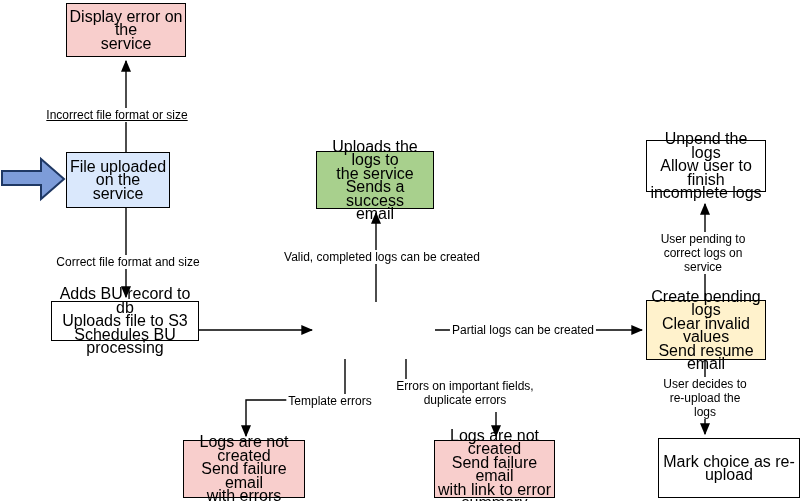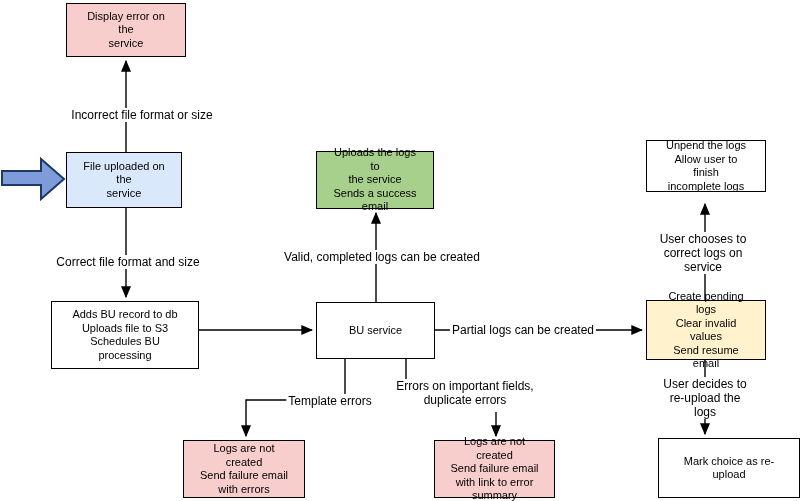--- a/index.html
+++ b/index.html
@@ -28,23 +28,23 @@
   }
   .node {
     position: absolute;
     box-sizing: border-box;
     border: 1.6px solid #000000;
     border-radius: 0;
     display: flex;
     align-items: center;
     justify-content: center;
     text-align: center;
-    font-size: 11px;
+    font-size: 16px;
     line-height: 13.5px;
-    padding: 14px;
+    padding: 2px;
   }
   .node span { white-space: pre-line; }
   .edge-label {
     position: absolute;
     transform: translate(-50%, -50%);
     background: #ffffff;
     font-size: 12px;
     line-height: 14px;
     white-space: pre-line;
     text-align: center;
@@ -75,34 +75,31 @@
     <path class="edge" marker-end="url(#arr)" d="M705,360 L705,434"></path>
 
     <polygon class="big-arrow" points="2,171 41,171 41,159 64,179 41,199 41,185 2,185" fill="#7D9CD9"></polygon>
   </svg>
 
   <div class="node" style="left: 66px; top: 3px; width: 120px; height: 54px; background-color: rgb(248, 206, 204);">
     <span>Display error on the
 service</span>
   </div>
 
-  <div class="node" style="left: 66px; top: 152px; width: 116px; height: 56px; background-color: rgb(218, 232, 252);">
+  <div class="node" style="left: 66px; top: 152px; width: 104px; height: 56px; background-color: rgb(218, 232, 252);">
     <span>File uploaded on the
 service</span>
   </div>
 
-  <div class="node" style="left: 51px; top: 301px; width: 148px; height: 68px; background-color: rgb(255, 255, 255);">
+  <div class="node" style="left: 51px; top: 301px; width: 148px; height: 40px; background-color: rgb(255, 255, 255);">
     <span>Adds BU record to db
 Uploads file to S3
 Schedules BU processing</span>
   </div>
 
-  <div class="node" style="left: 316px; top: 302px; width: 119px; height: 57px; background-color: rgb(255, 255, 255);">
-    <span>BU service</span>
-  </div>
 
   <div class="node" style="left: 316px; top: 151px; width: 118px; height: 58px; background-color: rgb(168, 208, 141);">
     <span>Uploads the logs to
 the service
 Sends a success
 email</span>
   </div>
 
   <div class="node" style="left: 183px; top: 440px; width: 122px; height: 58px; background-color: rgb(248, 206, 204);">
     <span>Logs are not created
@@ -127,30 +124,30 @@
     <span>Unpend the logs
 Allow user to finish
 incomplete logs</span>
   </div>
 
   <div class="node" style="left: 658px; top: 438px; width: 142px; height: 60px; background-color: rgb(255, 255, 255);">
     <span>Mark choice as re-
 upload</span>
   </div>
 
-  <div class="edge-label" style="left:142px; top:115px;">Incorrect file format or size</div>
+  <div class="edge-label" style="left:117px; top:115px;text-decoration:underline;">Incorrect file format or size</div>
 
   <div class="edge-label" style="left:128px; top:262px;">Correct file format and size</div>
 
   <div class="edge-label" style="left:382px; top:257px;">Valid, completed logs can be created</div>
 
   <div class="edge-label" style="left:523px; top:330px;">Partial logs can be created</div>
 
   <div class="edge-label" style="left:330px; top:401px;">Template errors</div>
 
   <div class="edge-label" style="left:465px; top:393px;">Errors on important fields,
 duplicate errors</div>
 
-  <div class="edge-label" style="left:703px; top:253px;">User chooses to correct logs on service</div>
+  <div class="edge-label" style="left:703px; top:253px;">User pending to correct logs on service</div>
 
   <div class="edge-label" style="left:705px; top:398px;">User decides to re-upload the logs</div>
 
 </div>
 
 </body></html>

